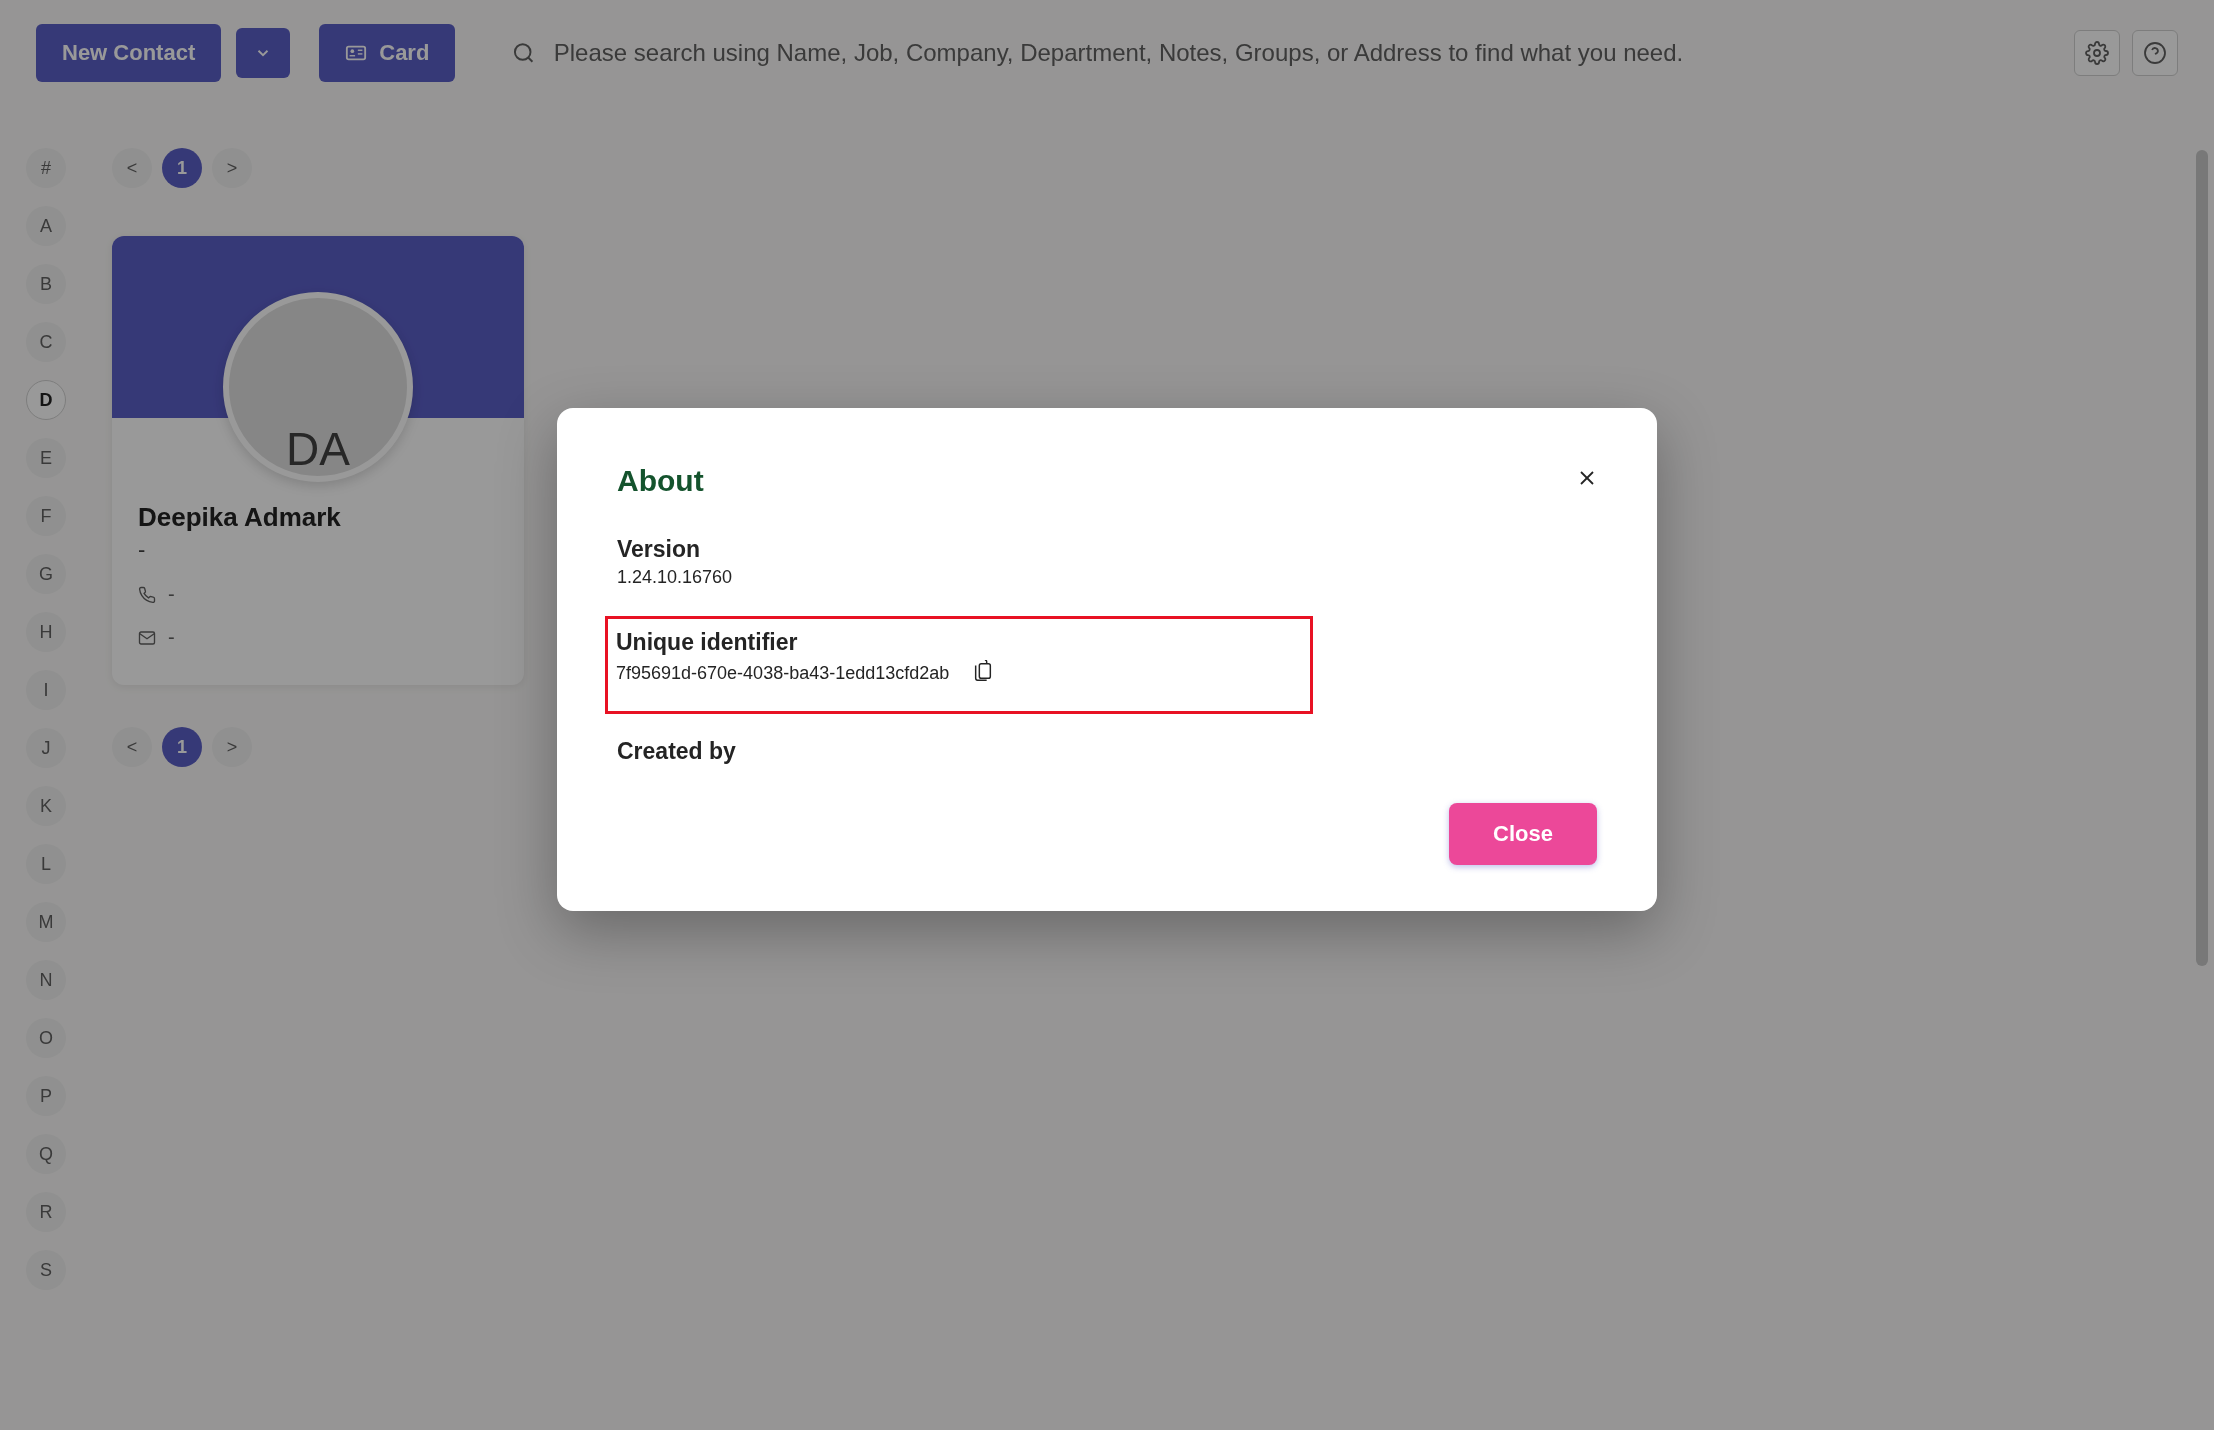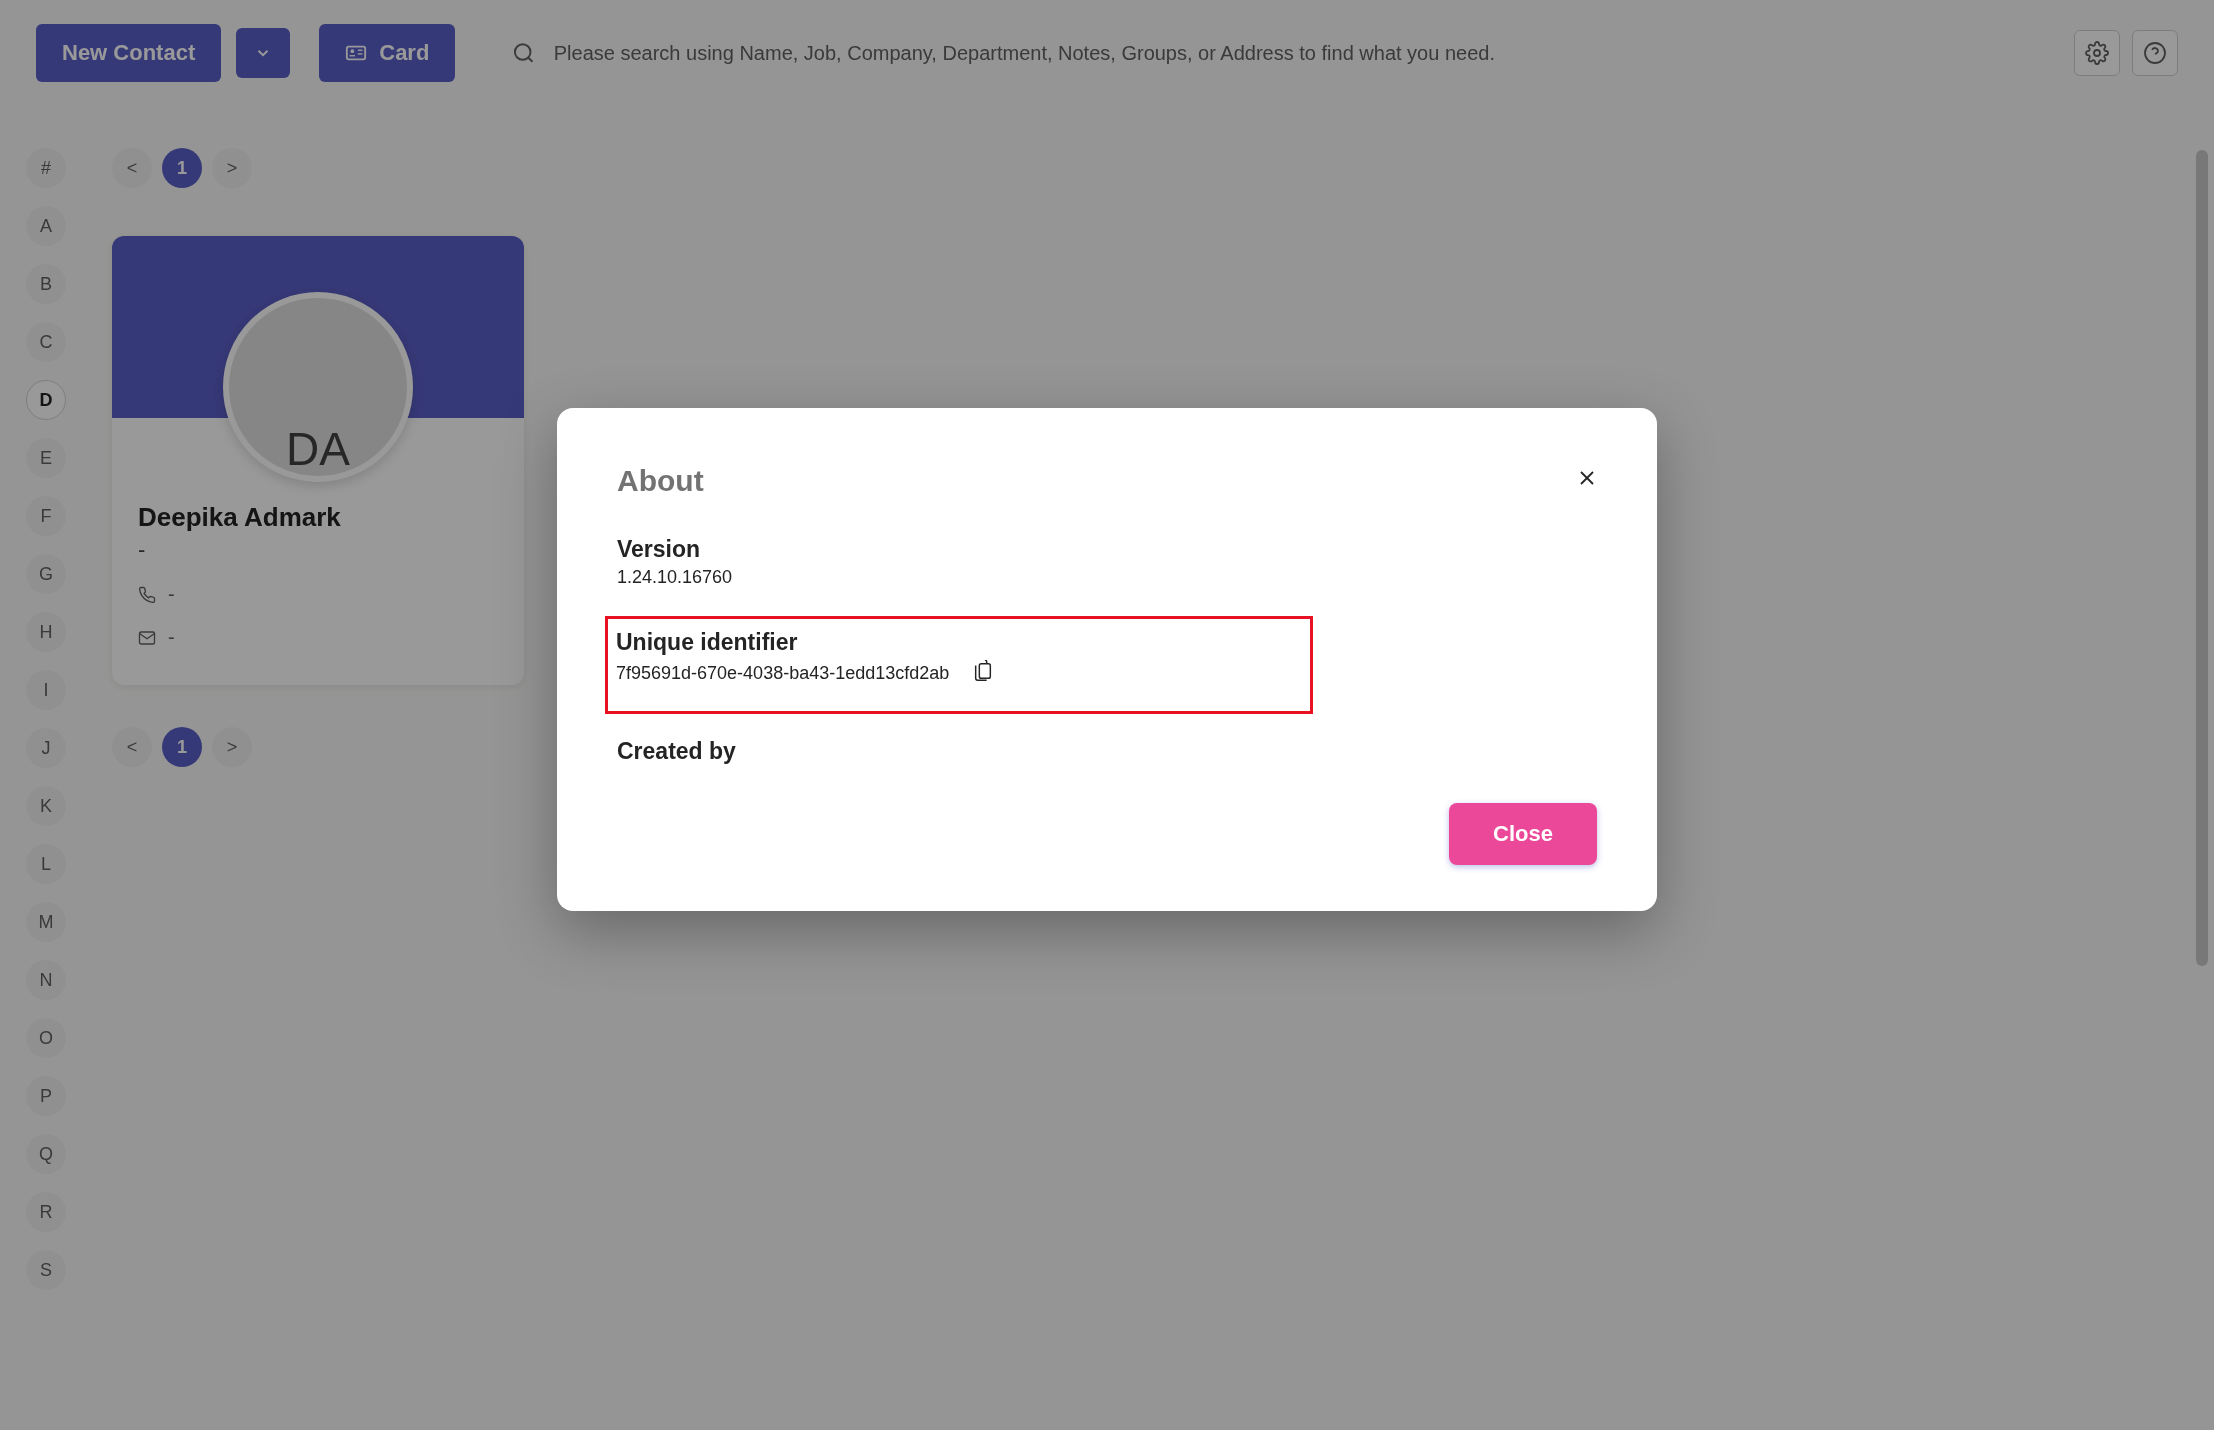--- a/index.html
+++ b/index.html
@@ -62,21 +62,21 @@
       gap: 18px;
     }
     
     .search-icon {
       color: #616161;
     }
     
     .search-input {
       border: none;
       background: transparent;
-      font-size: 20px;
+      font-size: 24px;
       color: #b91c1c;
       width: 100%;
       outline: none;
     }
     
     .search-input::placeholder {
       color: #616161;
     }
     
     .toolbar-right {
@@ -242,21 +242,21 @@
       width: 1100px;
       padding: 56px 60px 46px 60px;
       position: relative;
       box-shadow: 0 20px 60px rgba(0,0,0,0.3);
       margin-top: -112px;
     }
     
     .modal-title {
       font-size: 30px;
       font-weight: 700;
-      color: #737373;
+      color: #14532d;
       margin-bottom: 38px;
     }
     
     .modal-close {
       position: absolute;
       top: 50px;
       right: 50px;
       background: none;
       border: none;
       cursor: pointer;

